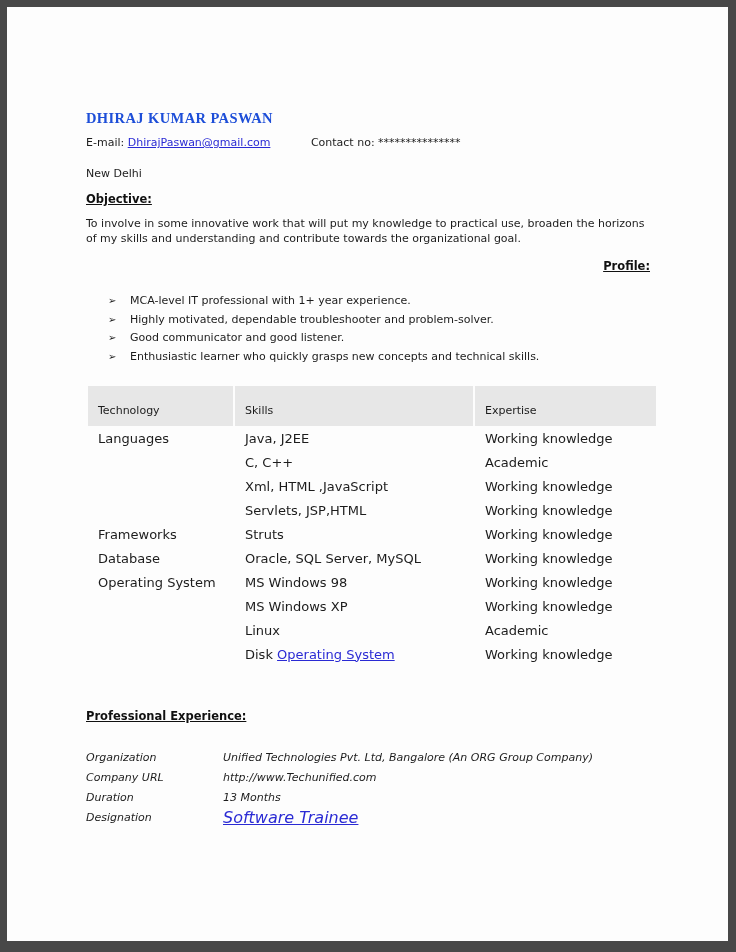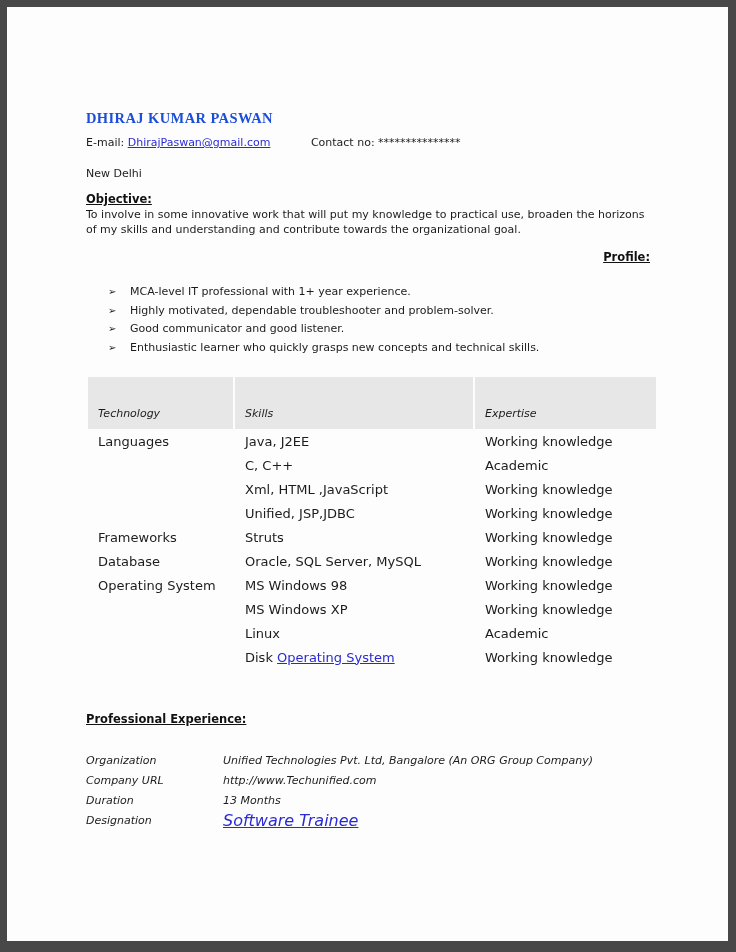--- a/index.html
+++ b/index.html
@@ -34,21 +34,21 @@
   .contact-line { margin-bottom:16px; white-space:nowrap; }
   .contact-line .contact-group { margin-left:37px; }
   .location { margin-bottom:11px; }
 
   .section-heading {
     font-weight:bold;
     text-decoration:underline;
     font-size:11.5px;
     color:#111;
   }
-  .heading-objective { }
+  .heading-objective { margin-bottom:9px; }
   .objective-text { margin-bottom:13px; }
   .heading-profile { margin-left:3px; margin-bottom:19px;text-align:right; }
 
   .profile-list { list-style:none; margin-left:22px; margin-bottom:21px; }
   .profile-list li {
     display:flex;
     margin-bottom:3.5px;
   }
   .bullet-glyph {
     width:22px;
@@ -62,28 +62,27 @@
   table.skills-table {
     border-collapse:separate;
     border-spacing:2px 1px;
     margin-left:0px;
     margin-bottom:42px;
     table-layout:fixed;
     width:564px;
   }
   table.skills-table th {
     background:#e7e7e7;
-    height:52px;
+    height:40px;
     vertical-align:bottom;
     text-align:left;
     font-weight:normal;
     font-size:11px;
     padding:0 0 8px 10px;
     color:#1c1c1c;
-    font-style:italic;
   }
   table.skills-table td {
     height:23px;
     vertical-align:middle;
     font-size:13px;
     padding-left:10px;
   }
   col.c-tech { width:145px; }
   col.c-skill { width:238px; }
   col.c-exp { width:181px; }
@@ -163,21 +162,21 @@
           <td>C, C++</td>
           <td>Academic</td>
         </tr>
         <tr>
           <td></td>
           <td>Xml, HTML ,JavaScript</td>
           <td>Working knowledge</td>
         </tr>
         <tr>
           <td></td>
-          <td>Unified, JSP,JDBC</td>
+          <td>Servlets, JSP,HTML</td>
           <td>Working knowledge</td>
         </tr>
         <tr>
           <td>Frameworks</td>
           <td>Struts</td>
           <td>Working knowledge</td>
         </tr>
         <tr>
           <td>Database</td>
           <td>Oracle, SQL Server, MySQL</td>

